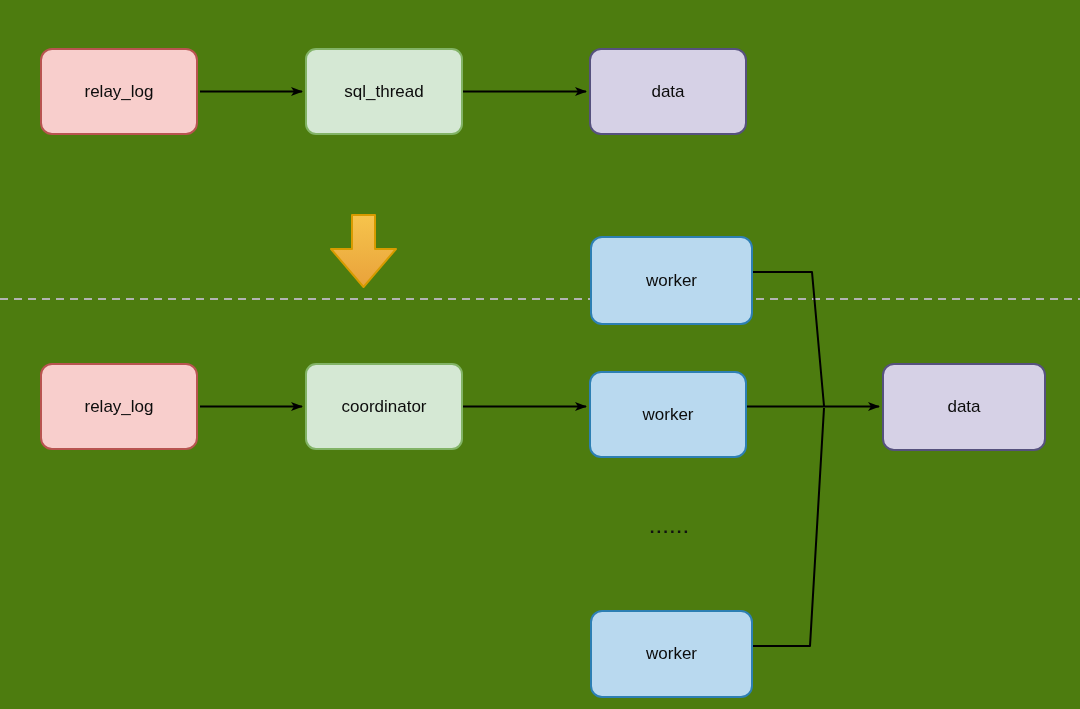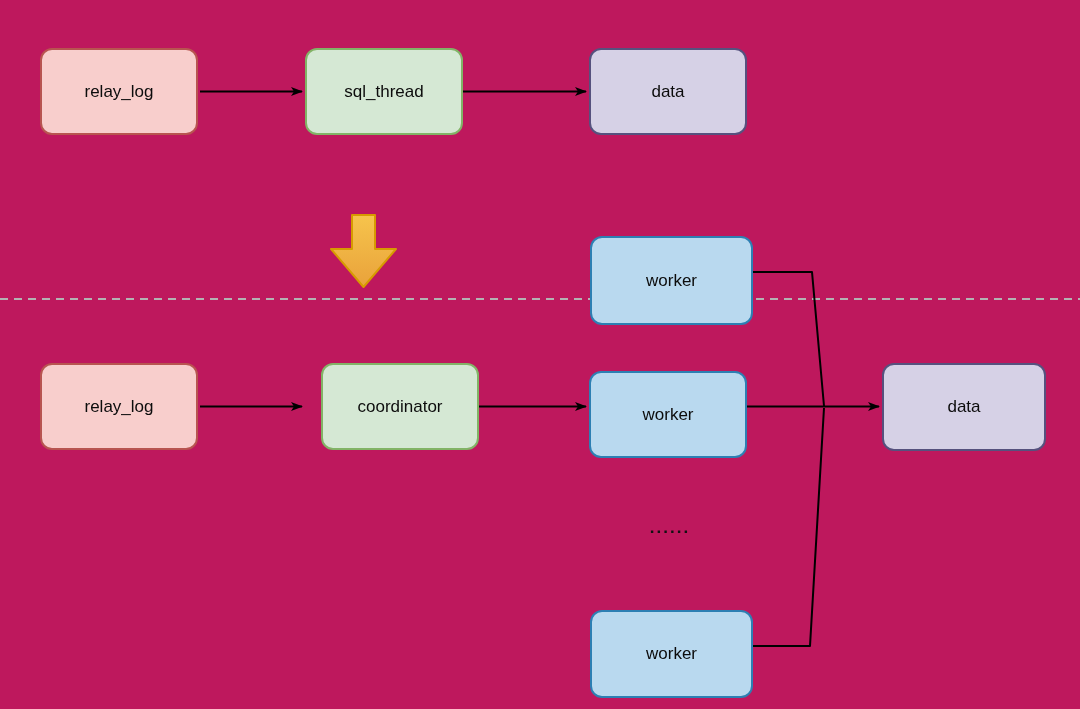--- a/index.html
+++ b/index.html
@@ -1,20 +1,20 @@
 <!DOCTYPE html>
 <html><head>
 <meta charset="utf-8">
 <style>
   html, body { margin: 0; padding: 0; background: #ffffff; }
   #canvas {
     position: relative;
     width: 1080px;
     height: 709px;
-    background: #be185d;
+    background: #4d7c0f;
     overflow: hidden;
     font-family: "Liberation Sans", "DejaVu Sans", sans-serif;
   }
   #connector-layer {
     position: absolute;
     left: 0; top: 0;
     width: 1080px; height: 709px;
     z-index: 1;
   }
   .node {
@@ -24,21 +24,21 @@
     align-items: center;
     justify-content: center;
     border-radius: 12px;
     border: 2px solid;
     font-size: 17px;
     color: #0c0c0c;
     box-sizing: border-box;
     white-space: nowrap;
   }
   .node-red    { background: #f8cecc; border-color: #b85450; }
-  .node-green  { background: #d5e8d4; border-color: #82b366; }
+  .node-green  { background: #d5e8d4; border-color: #82b366; border-radius: 11px; }
   .node-purple { background: #d6d1e6; border-color: #56517e; }
   .node-blue   { background: #b9d9ef; border-color: #2d7fb3; margin-top: 8px; }
 
   .ellipsis {
     position: absolute;
     z-index: 2;
     left: 630px; top: 518px;
     width: 80px;
     text-align: center;
     font-size: 17px;
@@ -102,21 +102,21 @@
     <span>data</span>
   </div>
 
   <div class="node node-blue" style="left:590px; top:228px; width:163px; height:89px;">
     <span>worker</span>
   </div>
 
   <div class="node node-red" style="left:40px; top:363px; width:158px; height:87px;">
     <span>relay_log</span>
   </div>
-  <div class="node node-green" style="left:321px; top:363px; width:158px; height:87px;">
+  <div class="node node-green" style="left:305px; top:363px; width:158px; height:87px;">
     <span>coordinator</span>
   </div>
   <div class="node node-blue" style="left:589px; top:363px; width:158px; height:87px;">
     <span>worker</span>
   </div>
   <div class="node node-purple" style="left:882px; top:363px; width:164px; height:88px;">
     <span>data</span>
   </div>
 
   <div class="ellipsis">......</div>

